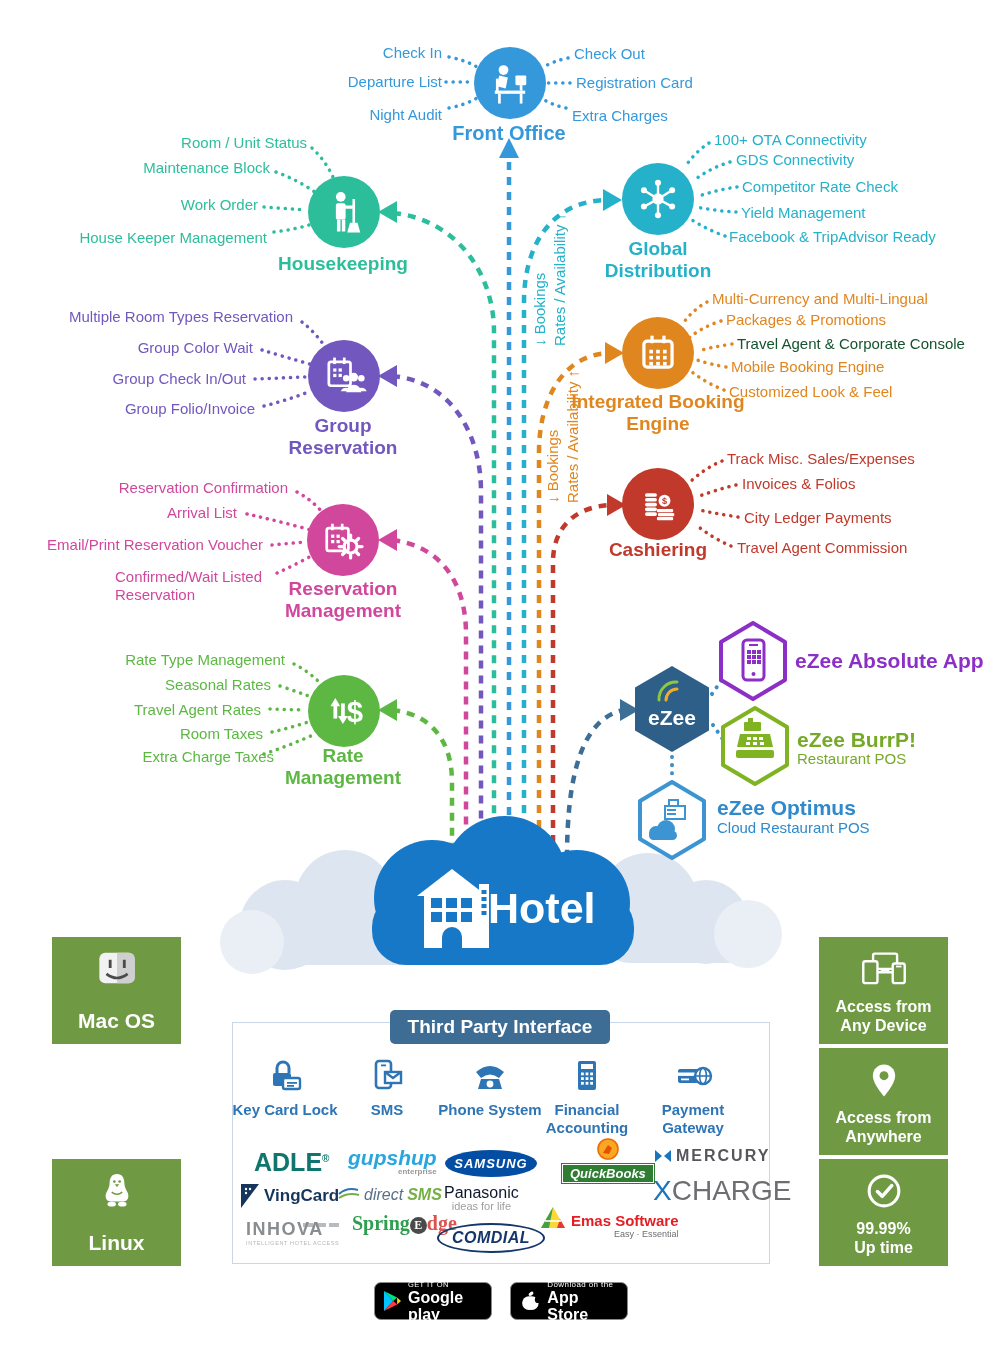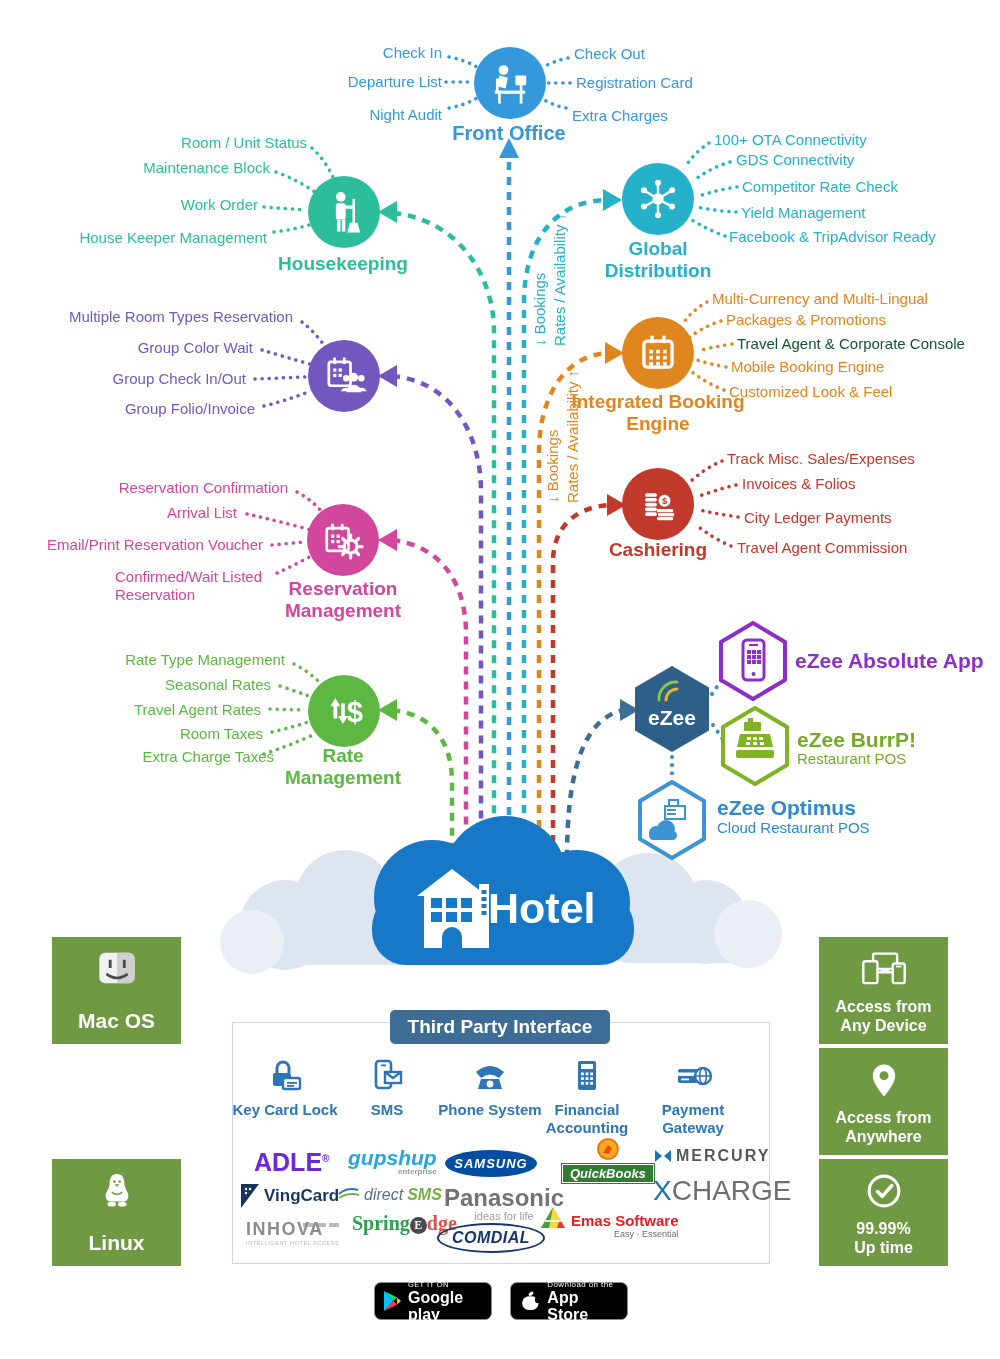--- a/index.html
+++ b/index.html
@@ -355,20 +355,21 @@
       <polygon points="16,12 11.5,19.5 20.5,19.5" fill="#fff"></polygon>
       <line x1="23" y1="17" x2="23" y2="30" stroke="#fff" stroke-width="3.5"></line>
       <polygon points="23,36 18.5,28.5 27.5,28.5" fill="#fff"></polygon>
       <text x="34" y="34" text-anchor="middle" font-size="27" font-weight="bold" fill="#fff">$</text>
     </svg>
   </div>
 
   <div class="mod-title" style="left:409px;top:122px;width:200px;color:#3598db;font-size:20px;">Front Office</div>
   <div class="mod-title" style="left:243px;top:253px;width:200px;color:#2cbe9b;">Housekeeping</div>
   <div class="mod-title" style="left:588px;top:238px;width:140px;color:#24b1c9;">Global Distribution</div>
+  <div class="mod-title" style="left:273px;top:415px;width:140px;color:#7257be;">Group Reservation</div>
   <div class="mod-title" style="left:568px;top:391px;width:180px;color:#e0861f;">Integrated Booking Engine</div>
   <div class="mod-title" style="left:253px;top:578px;width:180px;color:#d1479c;">Reservation Management</div>
   <div class="mod-title" style="left:558px;top:539px;width:200px;color:#c0392b;">Cashiering</div>
   <div class="mod-title" style="left:268px;top:745px;width:150px;color:#5cb843;">Rate Management</div>
 
   <div class="feat r" style="right:558px;top:44px;color:#3598db;">Check In</div>
   <div class="feat r" style="right:558px;top:73px;color:#3598db;">Departure List</div>
   <div class="feat r" style="right:558px;top:106px;color:#3598db;">Night Audit</div>
   <div class="feat" style="left:574px;top:45px;color:#3598db;">Check Out</div>
   <div class="feat" style="left:576px;top:74px;color:#3598db;">Registration Card</div>
@@ -551,21 +552,21 @@
       <rect x="4" y="11" width="20" height="14" rx="2" fill="#2e75b5"></rect>
       <rect x="4" y="14.5" width="20" height="3.4" fill="#fff"></rect>
       <rect x="7" y="20.5" width="8" height="1.8" fill="#fff"></rect>
       <circle cx="29" cy="18" r="8" fill="#fff" stroke="#2e75b5" stroke-width="2.4"></circle>
       <ellipse cx="29" cy="18" rx="3.4" ry="8" fill="none" stroke="#2e75b5" stroke-width="1.6"></ellipse>
       <line x1="21" y1="18" x2="37" y2="18" stroke="#2e75b5" stroke-width="1.6"></line>
     </svg>
     <div class="lbl">Payment Gateway</div>
   </div>
 
-  <div class="logo" style="left:254px;top:1148px;color:#6d28d9;font-size:25px;font-weight:800;"><span>ADLE</span><sup style="font-size:10px;">®</sup></div>
+  <div class="logo" style="left:254px;top:1148px;color:#0f766e;font-size:25px;font-weight:800;"><span>ADLE</span><sup style="font-size:10px;">®</sup></div>
 
   <div class="logo" style="left:348px;top:1146px;color:#29a6df;font-size:21px;font-weight:700;font-style:italic;text-align:right;">
     <div>gupshup</div>
     <div style="font-size:8px;font-style:normal;color:#999;margin-top:-3px;">enterprise</div>
   </div>
 
   <div class="logo" style="left:445px;top:1150px;width:92px;height:27px;background:#034ea2;border-radius:50%;color:#fff;
        font-size:13px;font-weight:700;letter-spacing:1px;display:flex;align-items:center;justify-content:center;font-style:italic;">
       <span>SAMSUNG</span>
     </div>
@@ -600,21 +601,21 @@
   <div class="logo" style="left:338px;top:1186px;display:flex;align-items:center;gap:4px;font-style:italic;">
     <svg width="22" height="14" viewBox="0 0 22 14">
       <path d="M1 6 q8 -7 19 -4" stroke="#2e75b5" stroke-width="2" fill="none"></path>
       <path d="M1 10 q9 -6 20 -3" stroke="#76b043" stroke-width="2" fill="none"></path>
     </svg>
     <span style="color:#5a7086;font-size:16px;">direct</span>
       <span style="color:#76b043;font-size:16px;font-weight:700;">SMS</span>
   </div>
 
   <div class="logo" style="left:444px;top:1184px;text-align:center;">
-    <div style="color:#737373;font-size:24px;font-weight:700;">Panasonic</div>
+    <div style="color:#0f172a;font-size:16px;font-weight:400;">Panasonic</div>
     <div style="color:#9e9e9e;font-size:11px;margin-top:-2px;">ideas for life</div>
   </div>
 
   <div class="logo" style="left:653px;top:1175px;font-size:28px;font-weight:400;">
     <span style="color:#1b75bb;">X</span><span style="color:#6d6e71;">CHARGE</span>
   </div>
 
   <div class="logo" style="left:246px;top:1213px;">
     <div style="text-align:right;height:6px;">
       <span style="display:inline-block;width:10px;height:4px;background:#b9bcbf;margin-left:3px;"></span><span style="display:inline-block;width:10px;height:4px;background:#b9bcbf;margin-left:3px;"></span><span style="display:inline-block;width:10px;height:4px;background:#b9bcbf;margin-left:3px;"></span>

